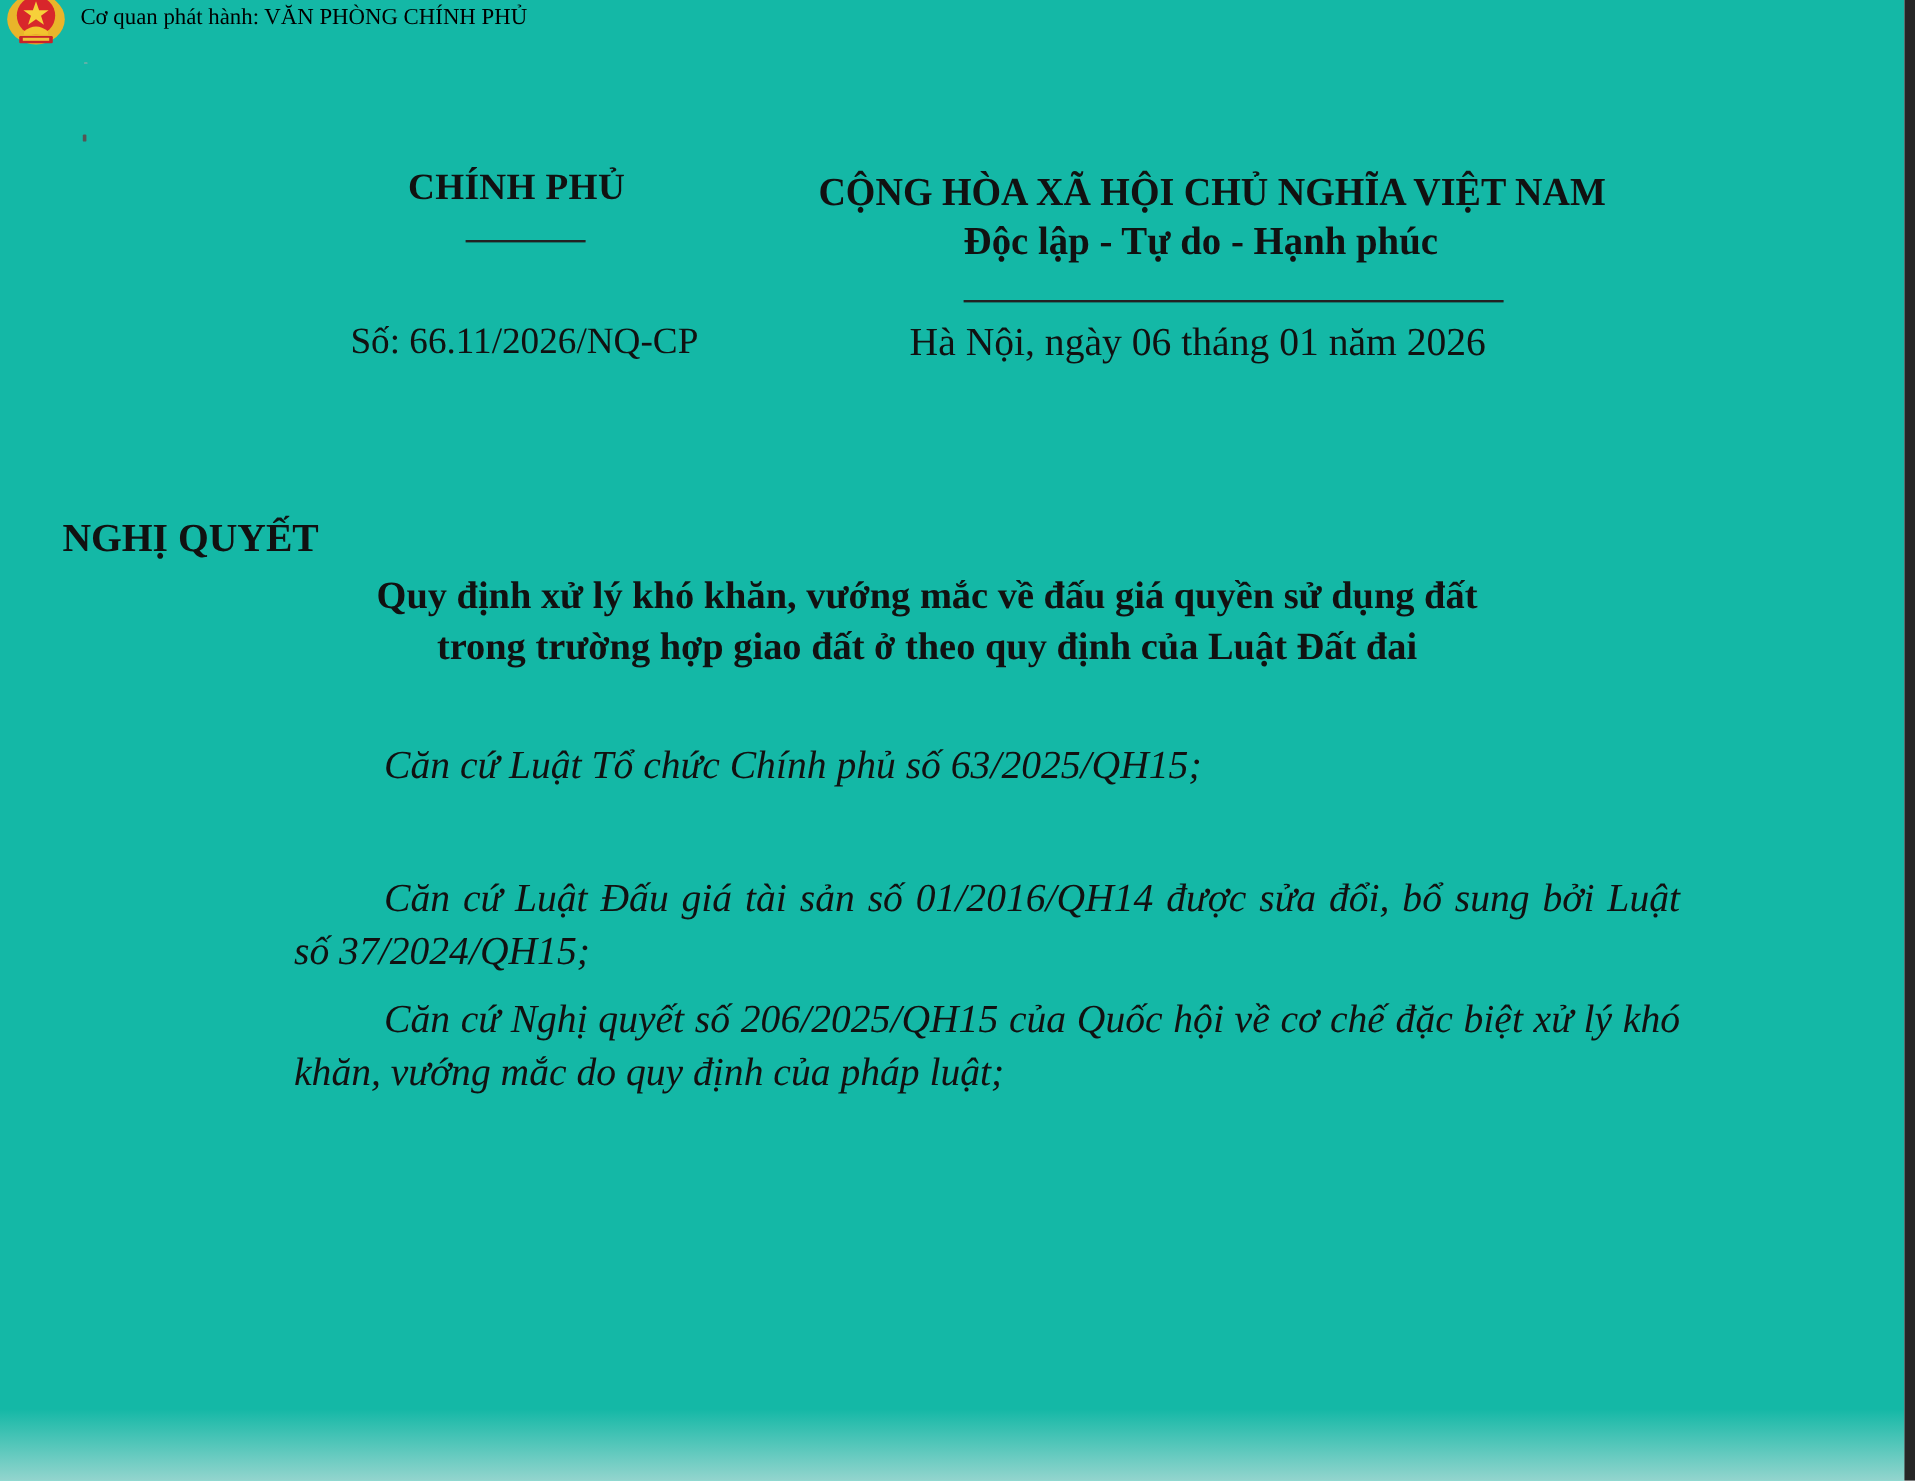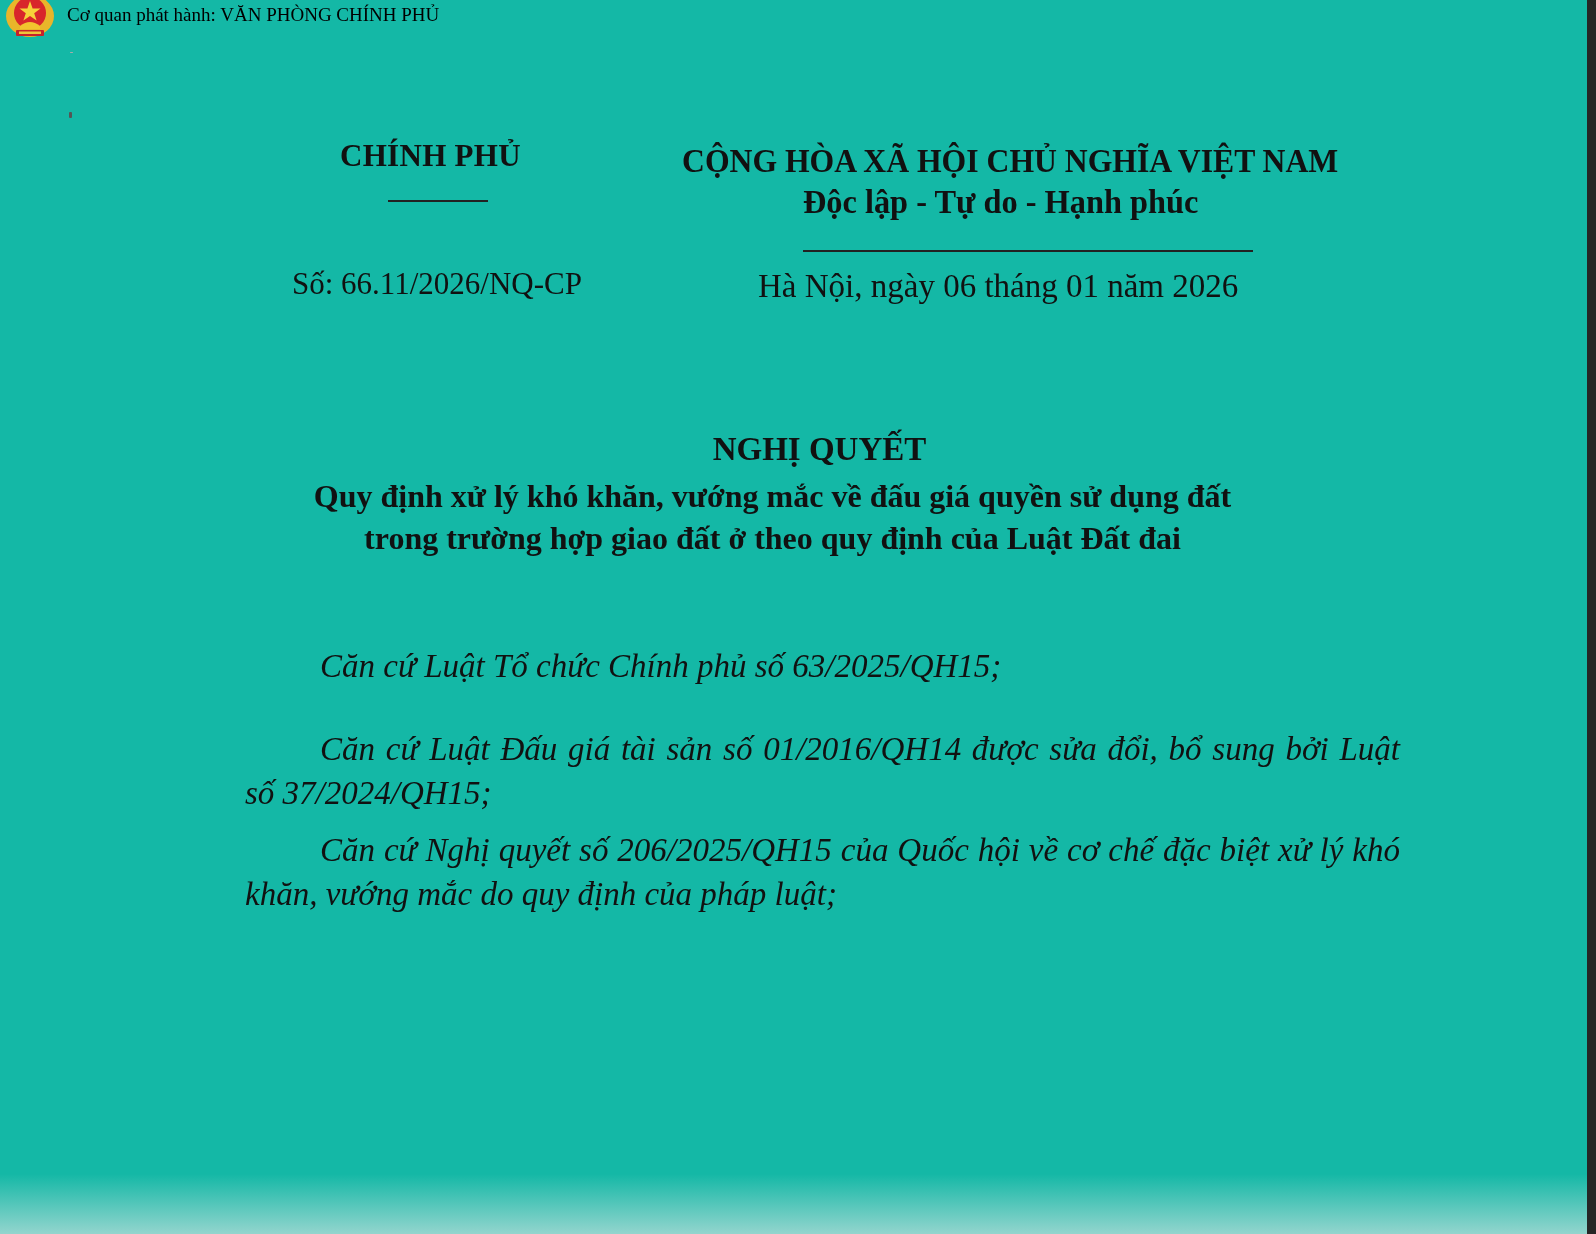--- a/index.html
+++ b/index.html
@@ -123,21 +123,21 @@
       font-size: 33px;
       white-space: nowrap;
     }
 
     
     .doc-type {
       position: absolute;
       left: 0;
       width: 1587px;
       top: 431px;
-      text-align: center;
+      text-align: left;
       font-size: 33px;
       font-weight: bold;
       padding-left: 52px;
       box-sizing: border-box;
     }
     .doc-subject {
       position: absolute;
       left: 0;
       width: 1483px;
       top: 475px;
@@ -155,21 +155,21 @@
       left: 245px;
       width: 1155px;
       font-size: 33px;
       font-style: italic;
       line-height: 44px;
       text-indent: 75px;
       text-align: justify;
       text-align-last: left;
       margin: 0;
     }
-    .p1 { top: 644px; }
+    .p1 { top: 616px; }
     .p2 { top: 727px; }
     .p3 { top: 828px; }
     .p4 { top: 988px; }
     .p5 { top: 1071px; }
 
     .bottom-fade {
       position: absolute;
       left: 0;
       bottom: 0;
       width: 1587px;

